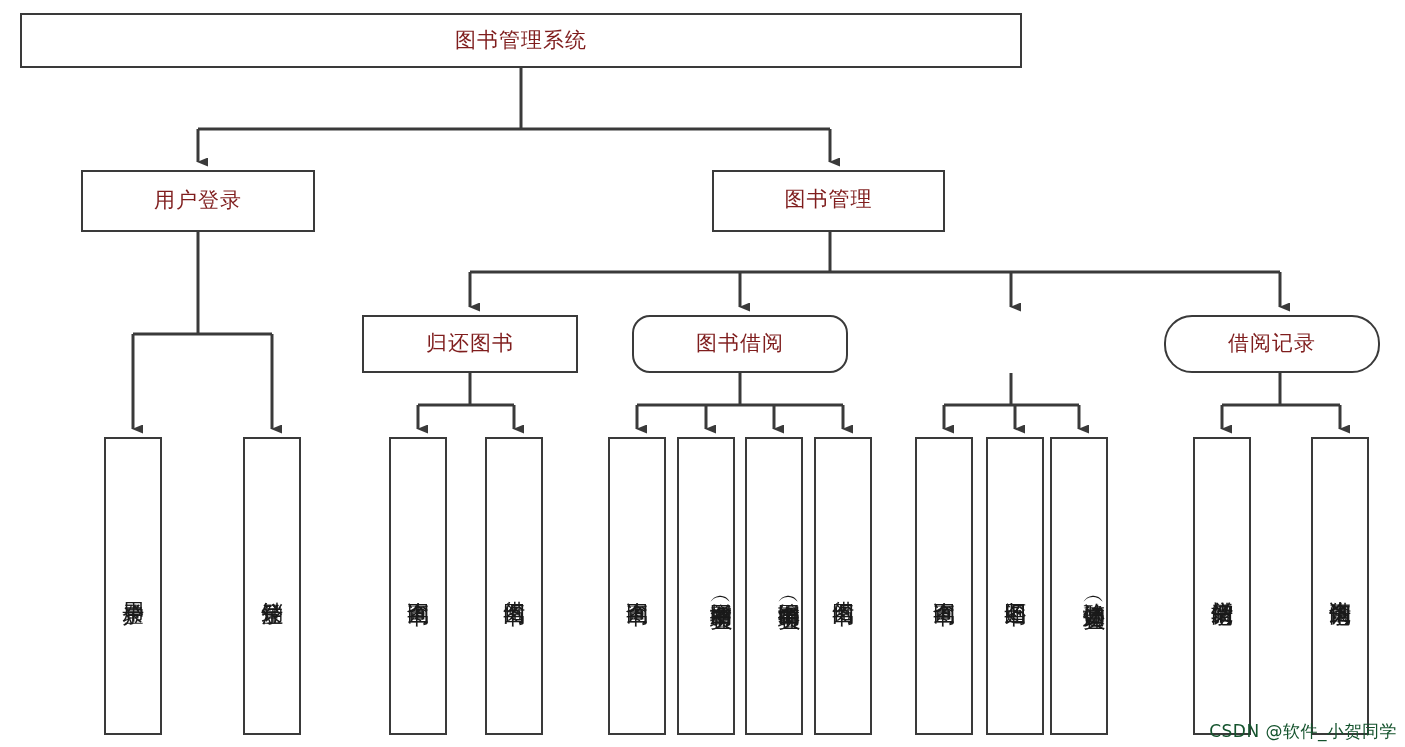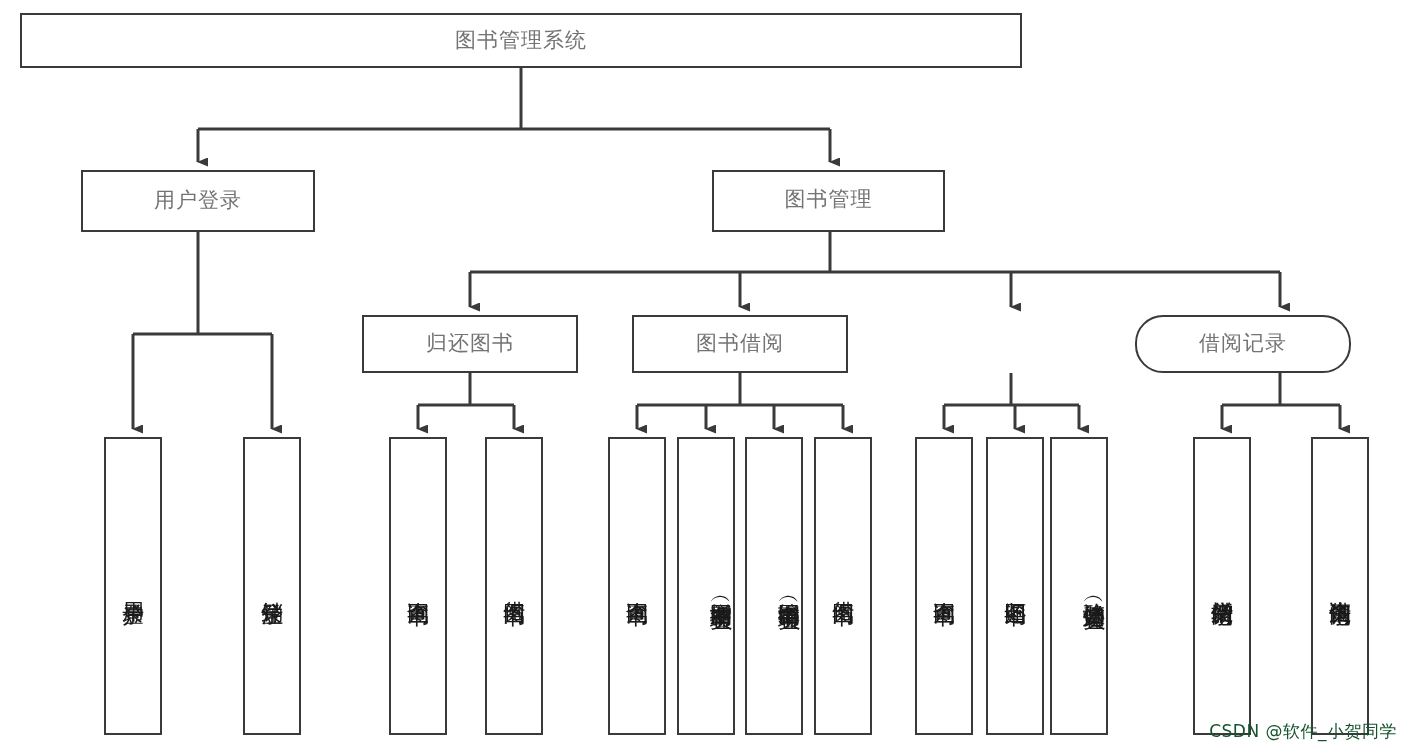--- a/index.html
+++ b/index.html
@@ -27,21 +27,21 @@
     background: #ffffff;
     border: 2px solid #3a3a3a;
   }
   .node-label-h {
     width: 100%;
     height: 100%;
     display: flex;
     align-items: center;
     justify-content: center;
     font-size: 21px;
-    color: #737373;
+    color: #7f1d1d;
     letter-spacing: 1px;
     line-height: 1.1;
   }
   .node-label-v {
     width: 100%;
     height: 100%;
     display: flex;
     align-items: flex-start;
     justify-content: center;
     padding-top: 6px;
@@ -141,24 +141,24 @@
   <div class="node-box" id="node-l2-0" style="left: 81px; top: 170px; width: 234px; height: 62px;">
     <div class="node-label-h">用户登录</div>
   </div>
   <div class="node-box" id="node-l2-1" style="left: 712px; top: 170px; width: 233px; height: 62px; font-family: Liberation Mono, monospace;">
     <div class="node-label-h">图书管理</div>
   </div>
 
   <div class="node-box" id="node-l3-0" style="left: 362px; top: 315px; width: 216px; height: 58px;">
     <div class="node-label-h">归还图书</div>
   </div>
-  <div class="node-box" id="node-l3-1" style="left: 632px; top: 315px; width: 216px; height: 58px;">
+  <div class="node-box" id="node-l3-1" style="left: 632px; top: 315px; width: 216px; height: 58px; border-radius: 18px;">
     <div class="node-label-h">图书借阅</div>
   </div>
-  <div class="node-box" id="node-l3-3" style="left: 1135px; top: 315px; width: 216px; height: 58px; border-radius: 28px;">
+  <div class="node-box" id="node-l3-3" style="left: 1164px; top: 315px; width: 216px; height: 58px; border-radius: 28px;">
     <div class="node-label-h">借阅记录</div>
   </div>
 
   <div class="node-box" id="node-leaf-0" style="left: 104px; top: 437px; width: 58px; height: 298px;">
     <div class="node-label-v centered">用户登录</div>
   </div>
   <div class="node-box" id="node-leaf-1" style="left: 243px; top: 437px; width: 58px; height: 298px;">
     <div class="node-label-v centered">注销登录</div>
   </div>
   <div class="node-box" id="node-leaf-2" style="left: 389px; top: 437px; width: 58px; height: 298px;">

